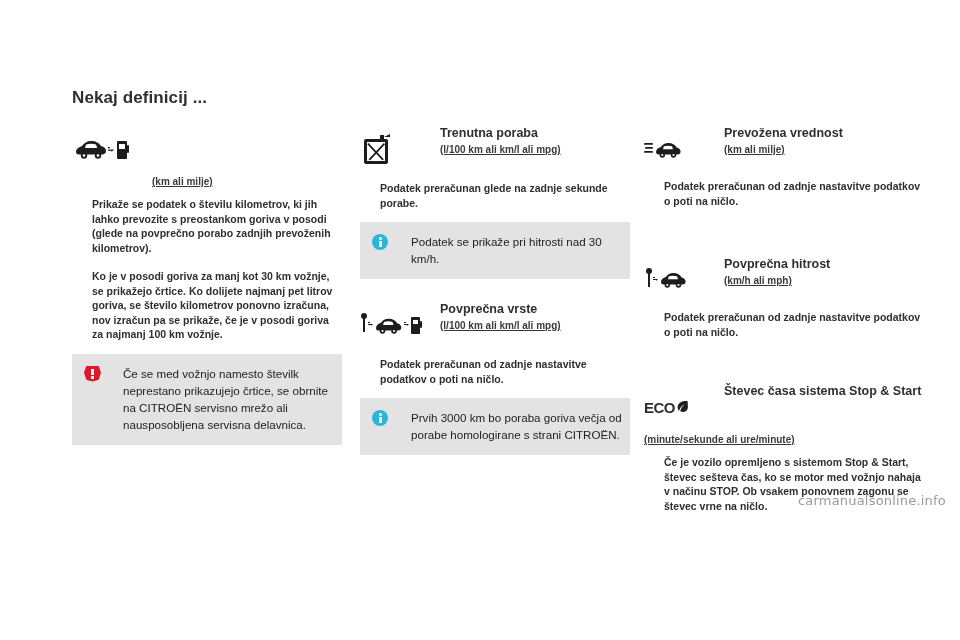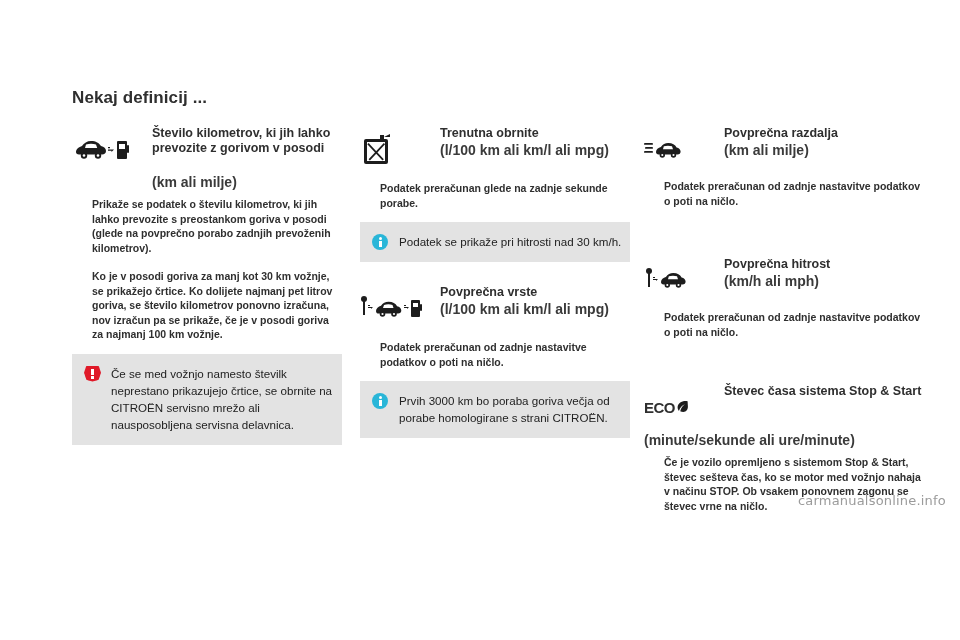--- a/index.html
+++ b/index.html
@@ -73,43 +73,44 @@
   .head-wrap {
     padding-top: 1px;
   }
   .head {
     font-size: 12.5px;
     font-weight: bold;
     line-height: 14.5px;
     color: #2f2f2f;
   }
   .units {
-    font-size: 14px;
+    font-size: 10px;
     font-weight: bold;
     line-height: 14px;
     color: #3a3a3a;
     margin-top: 2px;
+    text-decoration: underline;
   }
 
   .body-text {
     font-size: 10.5px;
     font-weight: bold;
     line-height: 14.5px;
     color: #2f2f2f;
     margin-top: 8px;
     margin-left: 20px;
   }
   .body-text.tight { margin-top: 6px; }
 
   
   .callout {
     background: #e3e3e3;
     padding: 11px 0 12px 12px;
     display: flex;
-    gap: 10px;
+    gap: 22px;
     align-items: flex-start;
     margin-top: 12px;
   }
   .callout .ctext {
     font-size: 11.6px;
     line-height: 17px;
     color: #222;
     font-weight: normal;
   }
   .callout-icon {
@@ -235,23 +236,20 @@
             <g fill="#1d1d1d">
               <path d="M36 15.5h6l-2.5 2.5v-1.3h-3.5z"></path>
               <path d="M36 13h2v1.2h-2z"></path>
             </g>
             <g fill="#1d1d1d">
               <rect x="45" y="7" width="10" height="18" rx="1"></rect>
               <rect x="47" y="10" width="6" height="5" fill="#fff"></rect>
               <rect x="55" y="11" width="2" height="8" rx="1"></rect>
             </g>
           </svg>
-        </div>
-        <div class="head-wrap">
-          <div class="head">Število kilometrov, ki jih lahko prevozite z gorivom v posodi</div>
         </div>
       </div>
       <div class="units" style="margin-left:80px;">(km ali milje)</div>
       <div class="body-text">Prikaže se podatek o številu kilometrov, ki jih lahko prevozite s preostankom goriva v posodi (glede na povprečno porabo zadnjih prevoženih kilometrov).</div>
     </div>
 
 
     <div class="body-text" style="margin-top:14px;">Ko je v posodi goriva za manj kot 30 km vožnje, se prikažejo črtice. Ko dolijete najmanj pet litrov goriva, se število kilometrov ponovno izračuna, nov izračun pa se prikaže, če je v posodi goriva za najmanj 100 km vožnje.</div>
 
     <div class="callout">
@@ -276,21 +274,21 @@
               <path d="M6 8h20a2 2 0 0 1 2 2v21a2 2 0 0 1-2 2H6a2 2 0 0 1-2-2V10a2 2 0 0 1 2-2z"></path>
               <path d="M20 4h4v4h-4z"></path>
               <path d="M24 6l6-3v3z"></path>
               <rect x="7" y="11" width="18" height="19" fill="#fff"></rect>
               <path d="M8.6 12l15.2 16.2-1.3 1.2L7.3 13.2z"></path>
               <path d="M23.8 12L8.6 28.2l1.3 1.2L25.1 13.2z"></path>
             </g>
           </svg>
         </div>
         <div class="head-wrap">
-          <div class="head">Trenutna obrnite</div>
+          <div class="head">Trenutna poraba</div>
           <div class="units">(l/100 km ali km/l ali mpg)</div>
         </div>
       </div>
       <div class="body-text">Podatek preračunan glede na zadnje sekunde porabe.</div>
     </div>
 
     <div class="callout">
       <span class="callout-icon">
           <span class="info-ico"></span>
         </span>
@@ -357,21 +355,21 @@
               <path d="M12 16c0-2.5 2.3-4.3 4.9-5 1.7-2.5 4.2-3.9 7.4-3.9 4.1 0 6.7 1.8 8.3 4.3 2.4.5 4 2.1 4 4.2 0 1.8-1.1 2.9-3.2 2.9H14.6C13 18.5 12 17.5 12 16z"></path>
               <circle cx="18.3" cy="19" r="2.7"></circle>
               <circle cx="29.5" cy="19" r="2.7"></circle>
               <circle cx="18.3" cy="19" r="1.05" fill="#fff"></circle>
               <circle cx="29.5" cy="19" r="1.05" fill="#fff"></circle>
               <path d="M19.8 10.3c2.5-.85 5.8-.85 8.2 0l1 2.9h-10z" fill="#fff"></path>
             </g>
           </svg>
         </div>
         <div class="head-wrap">
-          <div class="head">Povprečna razdalja</div>
+          <div class="head">Prevožena vrednost</div>
           <div class="units">(km ali milje)</div>
         </div>
       </div>
       <div class="body-text tight">Podatek preračunan od zadnje nastavitve podatkov o poti na ničlo.</div>
     </div>
 
     <div class="entry" style="margin-top:48px;">
       <div class="entry-row">
         <div class="icon-box">
           <svg width="56" height="28" viewBox="0 0 56 28" aria-hidden="true">

